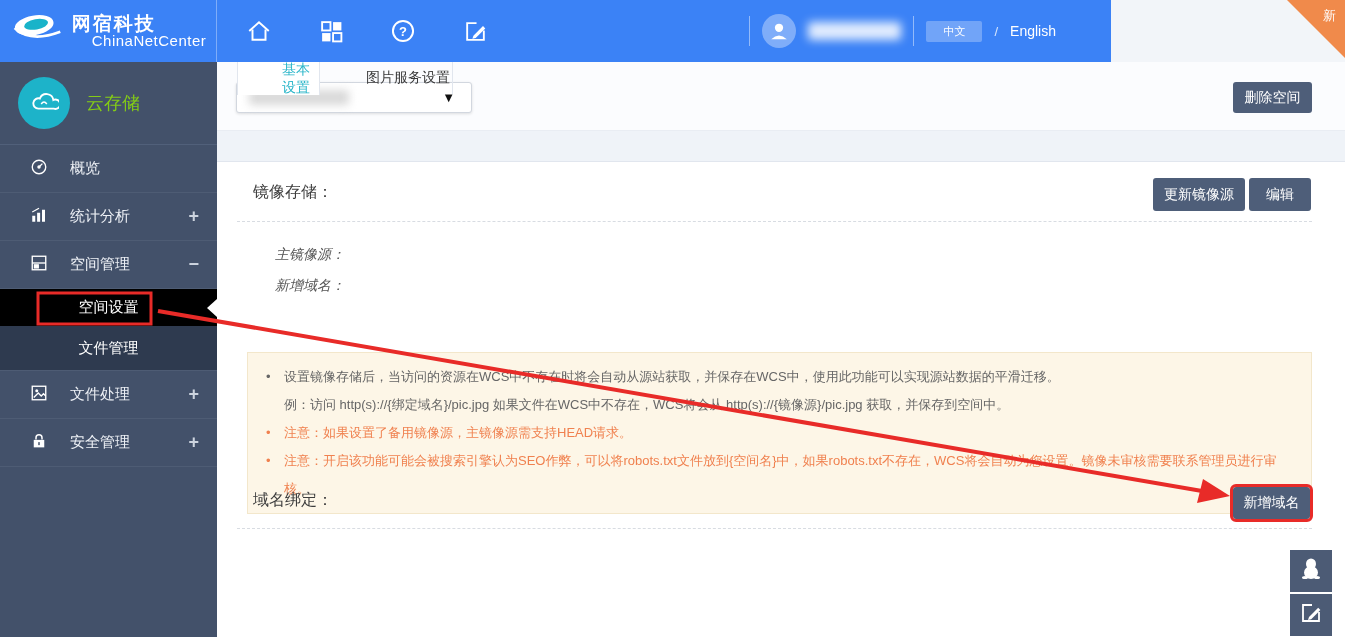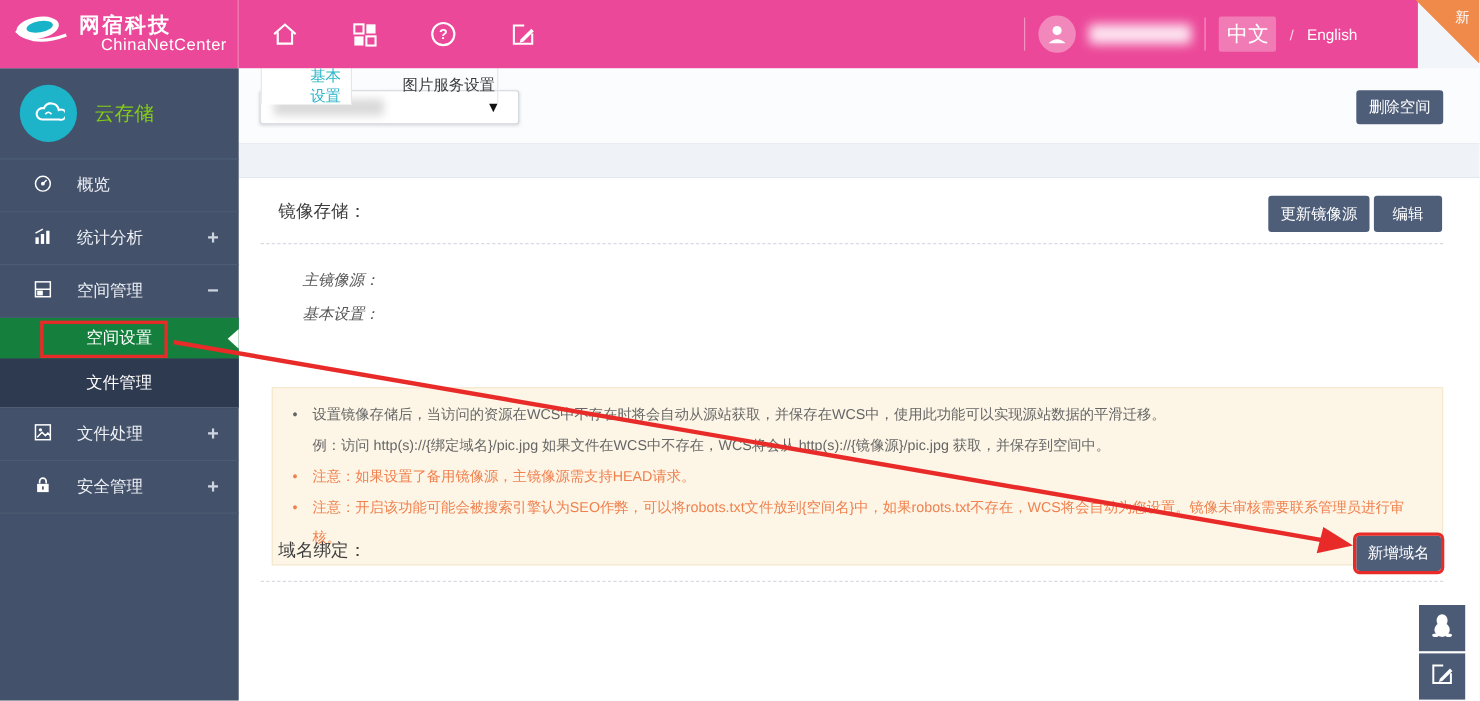--- a/index.html
+++ b/index.html
@@ -1,45 +1,45 @@
 <!DOCTYPE html>
 <html><head>
 <meta charset="utf-8">
 <style>
   * { margin:0; padding:0; box-sizing:border-box; }
   html,body { width:1345px; height:637px; }
   body { font-family:"Liberation Sans","DejaVu Sans",sans-serif; background:#f2f5f9; position:relative; overflow:hidden; }
 
   
-  .topbar { position:absolute; left:0; top:0; width:1289px; height:62px; background:#ec4899; z-index:20; }
+  .topbar { position:absolute; left:0; top:0; width:1111px; height:62px; background:#3b82f6; z-index:20; }
   .logo-area { position:absolute; left:0; top:0; width:217px; height:62px; display:flex; align-items:center; justify-content:center; gap:8px; border-right:1px solid rgba(255,255,255,.35); }
   .logo-text { color:#fff; line-height:1; }
   .logo-text .t1 { font-size:19px; font-weight:bold; letter-spacing:2px; }
   .logo-text .t2 { font-size:15px; letter-spacing:.5px;margin-left:20px; }
   .nav-icons { position:absolute; left:245px; top:0; height:62px; display:flex; align-items:center; gap:44px; }
   .nav-icon { width:28px; height:28px; display:flex; align-items:center; justify-content:center; cursor:pointer; }
   .tb-right { position:absolute; right:55px; top:0; height:62px; display:flex; align-items:center; gap:12px; }
   .tb-divider { width:1px; height:30px; background:rgba(255,255,255,.45); }
   .avatar { width:34px; height:34px; border-radius:50%; background:rgba(255,255,255,.35); display:flex; align-items:center; justify-content:center; }
   .name-blur { width:93px; height:18px; border-radius:3px; background:rgba(255,255,255,.85); filter:blur(5px); }
-  .lang-zh { background:rgba(255,255,255,.28); color:#fff; font-size:19px; padding:3px 7px; border-radius:2px; cursor:pointer; }
+  .lang-zh { background:rgba(255,255,255,.28); color:#fff; font-size:11px; padding:3px 17px; border-radius:2px; cursor:pointer; }
   .lang-sep { color:rgba(255,255,255,.8); font-size:13px; }
   .lang-en { color:#fff; font-size:14px; cursor:pointer; }
   .ribbon { position:absolute; right:0; top:0; width:0; height:0; border-top:58px solid #f08a4b; border-left:58px solid transparent; z-index:30; }
   .ribbon-label { position:absolute; right:9px; top:7px; color:#fff; font-size:13px; z-index:31; }
 
   
   .sidebar { position:absolute; left:0; top:62px; width:217px; height:575px; background:#43516a; z-index:10; }
   .sb-header { height:83px; display:flex; align-items:center; padding-left:18px; gap:16px; border-bottom:1px solid #51607a; }
   .sb-cloud-circle { width:52px; height:52px; border-radius:50%; background:#1db3c9; display:flex; align-items:center; justify-content:center; }
   .sb-product { color:#84cc16; font-size:18px; }
   .sb-item { height:48px; display:flex; align-items:center; padding-left:30px; gap:22px; border-bottom:1px solid #4e5c74; color:#eef1f6; font-size:15px; cursor:pointer; position:relative; }
   .sb-item .expand { position:absolute; right:18px; color:#cdd4df; font-size:18px; font-weight:bold; }
   .sb-sub { height:37px; display:flex; align-items:center; justify-content:center; color:#fff; font-size:15px; cursor:pointer; position:relative; }
-  .sb-sub.active { background:#15803d; }
+  .sb-sub.active { background:#000000; }
   .sb-sub.plain { background:#2e3a4f; height:45px; border-bottom:1px solid #4e5c74;font-family:Liberation Mono, monospace; }
   .notch { position:absolute; left:207px; top:299px; width:0; height:0; border-top:9px solid transparent; border-bottom:9px solid transparent; border-right:10px solid #ffffff; z-index:12; }
 
   
   .main { position:absolute; left:217px; top:62px; width:1128px; height:575px; background:#fbfcfe; }
   .space-select { position:absolute; left:19px; top:20px; width:236px; height:31px; background:#fff; border:1px solid #d2d7df; border-radius:3px; box-shadow:0 1px 3px rgba(0,0,0,.12); display:flex; align-items:center; cursor:pointer; }
   .select-blur { margin-left:12px; width:100px; height:15px; background:#d9d9d9; border-radius:2px; filter:blur(4px); }
   .select-caret { position:absolute; right:16px; font-size:13px; color:#111; }
   .btn-dark { background:#4e5e79; color:#fff; border:none; border-radius:3px; font-size:14px; font-family:inherit; cursor:pointer; }
   .delete-space { position:absolute; left:1016px; top:20px; width:79px; height:31px; }
@@ -228,21 +228,21 @@
   <div class="tab tab1">基本设置</div>
   <div class="tab tab2">图片服务设置</div>
 
   <div class="content">
     <div class="sec-title t-mirror">镜像存储：</div>
     <button class="btn-dark update-mirror">更新镜像源</button>
     <button class="btn-dark edit-btn">编辑</button>
     <div class="dashed d1"></div>
 
     <div class="mir-label ml1">主镜像源：</div>
-    <div class="mir-label ml2">基本设置：</div>
+    <div class="mir-label ml2">新增域名：</div>
 
     <div class="notice">
       <div class="n-row">
         <span class="n-bullet">•</span>
         <span>设置镜像存储后，当访问的资源在WCS中不存在时将会自动从源站获取，并保存在WCS中，使用此功能可以实现源站数据的平滑迁移。</span>
       </div>
       <div class="n-row">
         <span class="n-bullet"></span>
         <span>例：访问 http(s)://{绑定域名}/pic.jpg 如果文件在WCS中不存在，WCS将会从 http(s)://{镜像源}/pic.jpg 获取，并保存到空间中。</span>
       </div>

